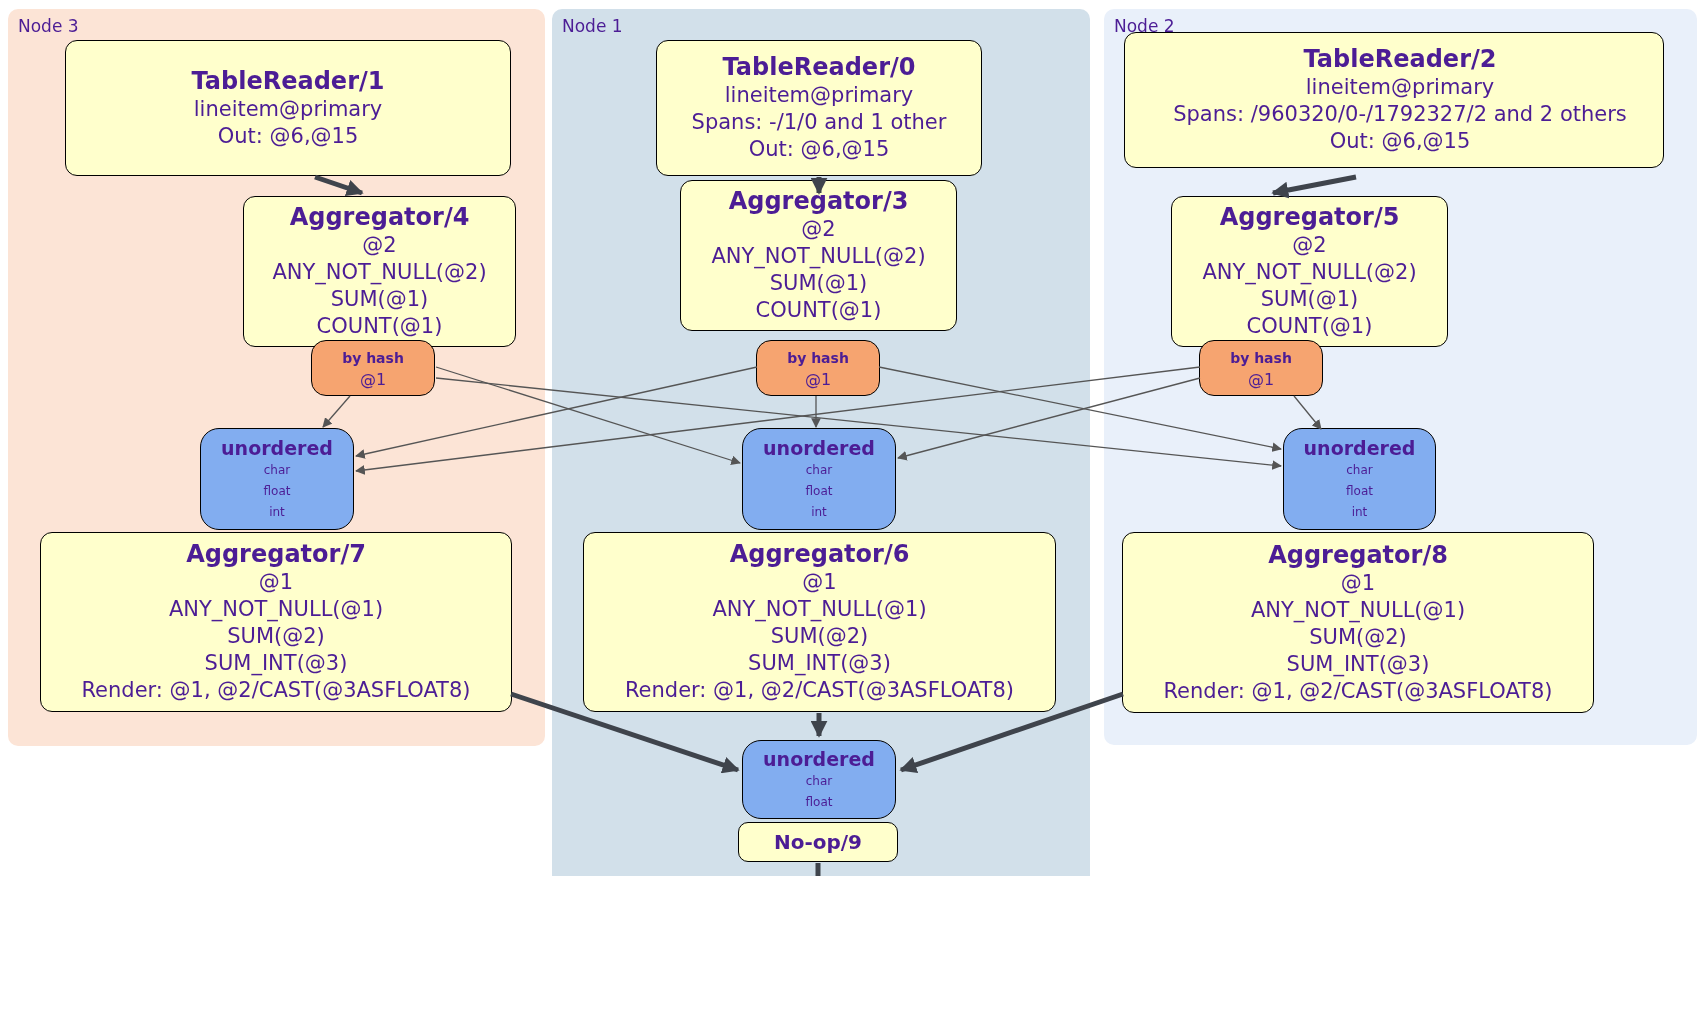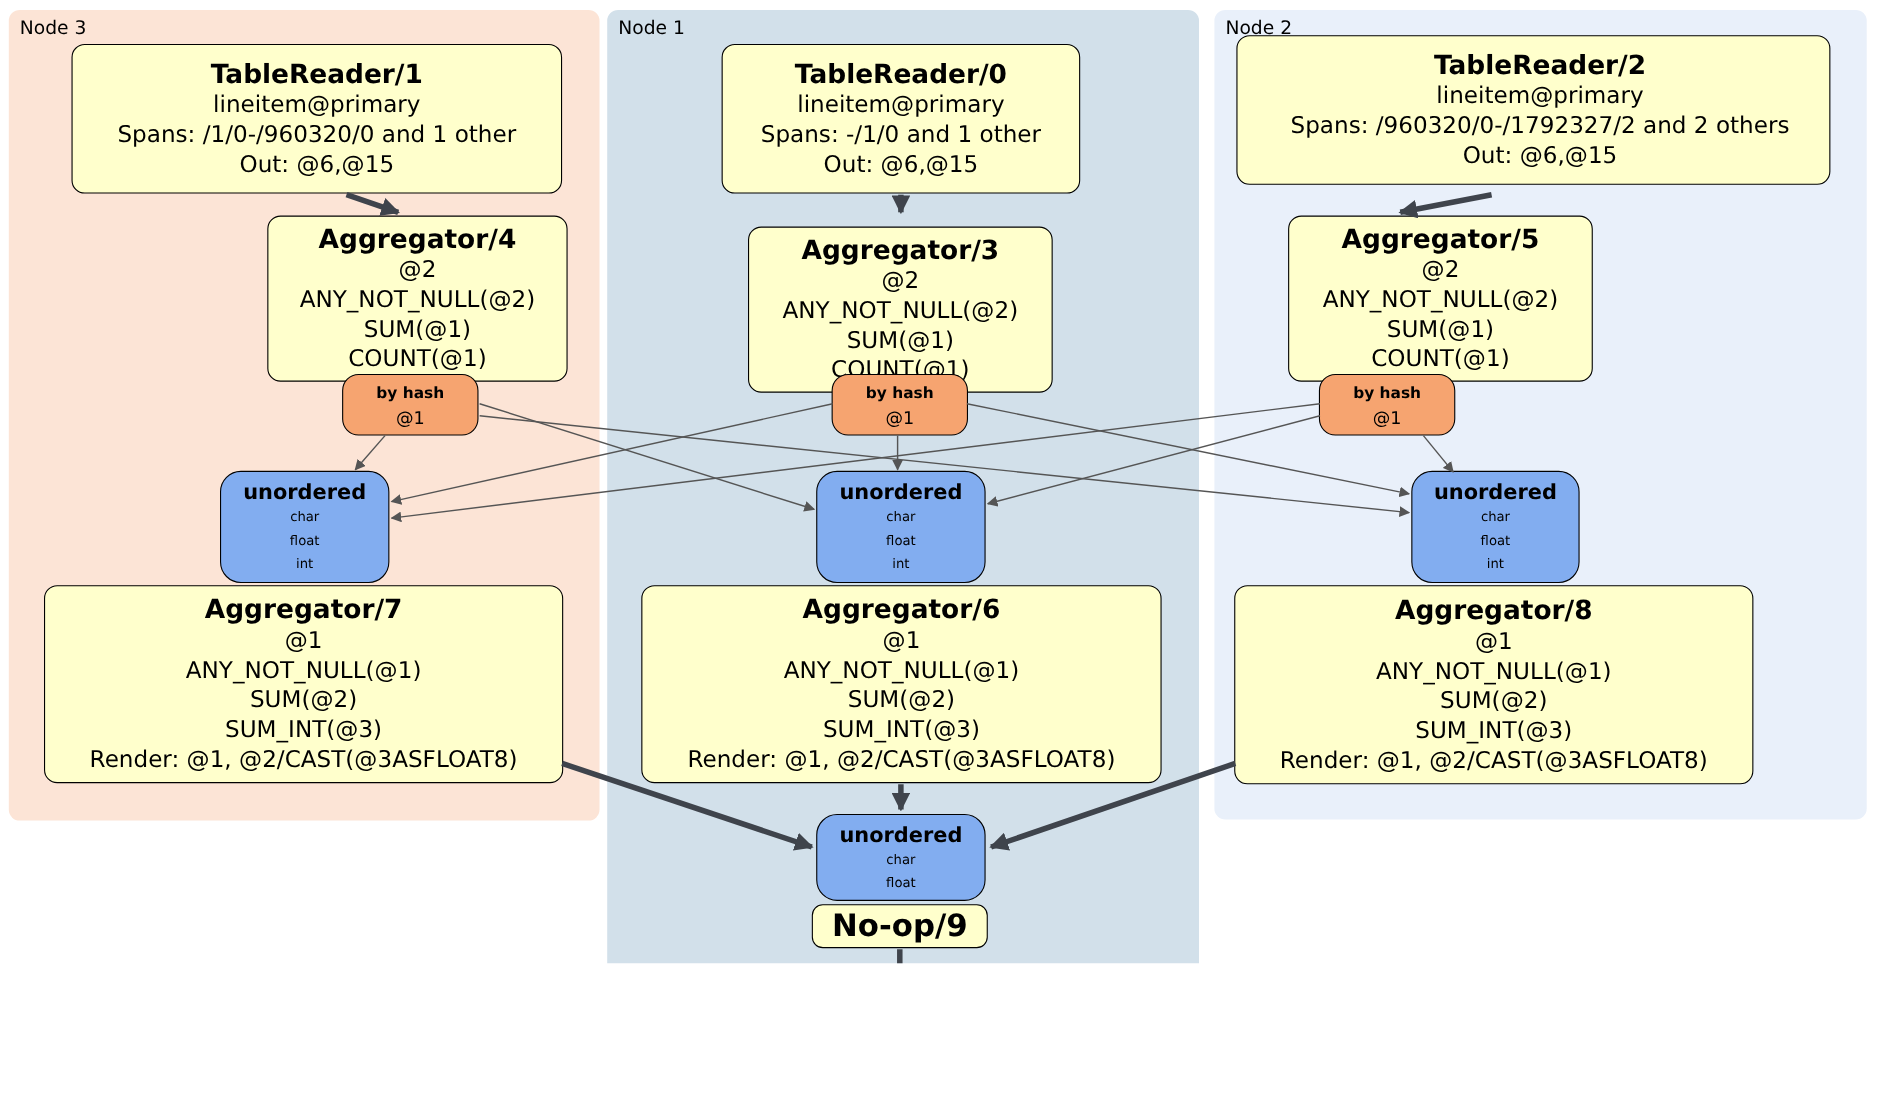--- a/index.html
+++ b/index.html
@@ -1,18 +1,18 @@
 <!DOCTYPE html>
 <html style="--node3-bg: #fce4d6; --node1-bg: #d2e0ea; --node2-bg: #e9f0fa; --processor-bg: #ffffcc; --router-bg: #f6a470; --sync-bg: #82adf0;"><head>
 <meta charset="utf-8">
 <style>
   html,body{margin:0;padding:0;background:#ffffff;}
   .canvas{
     position:relative;width:1706px;height:876px;background:#ffffff;
-    font-family:"DejaVu Sans","Liberation Sans",sans-serif;color:#000000;
+    font-family:"DejaVu Sans","Liberation Sans",sans-serif;color:#4c1d95;
     overflow:hidden;
   }
   .panel{position:absolute;border-radius:10px;}
   #panel-node3{left:8px;top:9px;width:537px;height:737px;background:var(--node3-bg,#fce4d6);}
   #panel-node1{left:552px;top:9px;width:538px;height:998px;background:var(--node1-bg,#d2e0ea);}
   #panel-node2{left:1104px;top:9px;width:593px;height:736px;background:var(--node2-bg,#e9f0fa);}
   .panel-label{position:absolute;top:7px;left:10px;font-size:17px;line-height:20px;}
   .gbox{
     position:absolute;display:flex;flex-direction:column;justify-content:center;
     align-items:center;text-align:center;box-sizing:border-box;z-index:2;
@@ -20,42 +20,41 @@
   .proc{background:var(--processor-bg,#ffffcc);border:1.5px solid #000;border-radius:12px;}
   .proc .title{font-weight:bold;font-size:24px;line-height:29px;white-space:nowrap;}
   .proc .line{font-size:21px;line-height:27px;white-space:nowrap;}
   .router{background:var(--router-bg,#f6a470);border:1.5px solid #000;border-radius:15px;z-index:3;}
   .router .title{font-weight:bold;font-size:14px;line-height:23px;}
   .router .line{font-size:16px;line-height:20px;}
   .sync{background:var(--sync-bg,#82adf0);border:1.5px solid #000;border-radius:19px;z-index:3;}
   .sync .title{font-weight:bold;font-size:19px;line-height:24px;}
   .sync .line{font-size:12px;line-height:21px;}
   .leaf{background:var(--processor-bg,#ffffcc);border:1.5px solid #000;border-radius:10px;}
-  .leaf .title{font-weight:bold;font-size:28px;line-height:28px;white-space:nowrap;}
+  .leaf .title{font-weight:bold;font-size:20px;line-height:28px;white-space:nowrap;}
   #edges{position:absolute;left:0;top:0;width:1706px;height:1016px;z-index:5;pointer-events:none;}
 </style>
 </head>
 <body>
 
 <div class="canvas">
 
   <div class="panel" id="panel-node3">
     <div class="panel-label">Node 3</div>
   </div>
   <div class="panel" id="panel-node1">
     <div class="panel-label">Node 1</div>
   </div>
   <div class="panel" id="panel-node2">
     <div class="panel-label">Node 2</div>
   </div>
 
   <div class="gbox proc" style="left:65px;top:40px;width:446px;height:136px;">
     <div class="title">TableReader/1</div>
     <div class="line">lineitem@primary</div>
-    <div class="line">Spans: /1/0-/960320/0 and 1 other</div>
     <div class="line">Out: @6,@15</div>
   </div>
   <div class="gbox proc" style="left:243px;top:196px;width:273px;height:151px;">
     <div class="title">Aggregator/4</div>
     <div class="line">@2</div>
     <div class="line">ANY_NOT_NULL(@2)</div>
     <div class="line">SUM(@1)</div>
     <div class="line">COUNT(@1)</div>
   </div>
   <div class="gbox router" style="left:311px;top:340px;width:124px;height:56px;">
@@ -76,21 +75,21 @@
     <div class="line">SUM_INT(@3)</div>
     <div class="line">Render: @1, @2/CAST(@3ASFLOAT8)</div>
   </div>
 
   <div class="gbox proc" style="left:656px;top:40px;width:326px;height:136px;">
     <div class="title">TableReader/0</div>
     <div class="line">lineitem@primary</div>
     <div class="line">Spans: -/1/0 and 1 other</div>
     <div class="line">Out: @6,@15</div>
   </div>
-  <div class="gbox proc" style="left:680px;top:206px;width:277px;height:151px;text-align:center;">
+  <div class="gbox proc" style="left:680px;top:180px;width:277px;height:151px;text-align:center;">
     <div class="title">Aggregator/3</div>
     <div class="line">@2</div>
     <div class="line">ANY_NOT_NULL(@2)</div>
     <div class="line">SUM(@1)</div>
     <div class="line">COUNT(@1)</div>
   </div>
   <div class="gbox router" style="left:756px;top:340px;width:124px;height:56px;">
     <div class="title">by hash</div>
     <div class="line">@1</div>
   </div>

